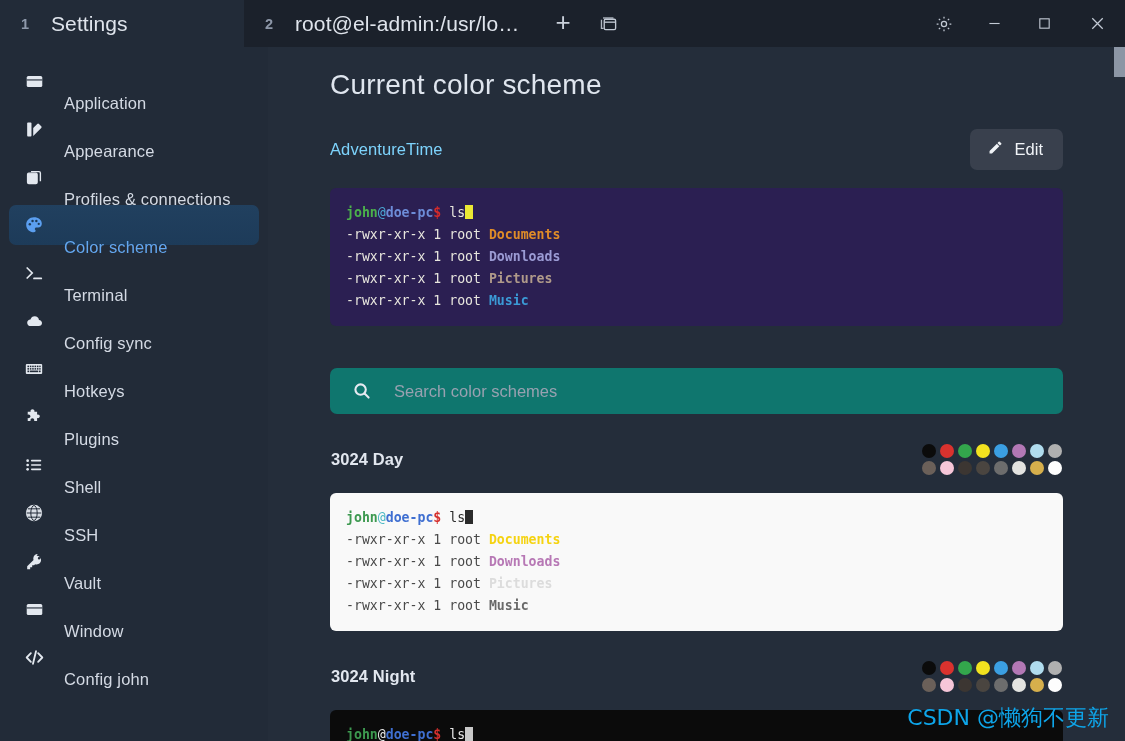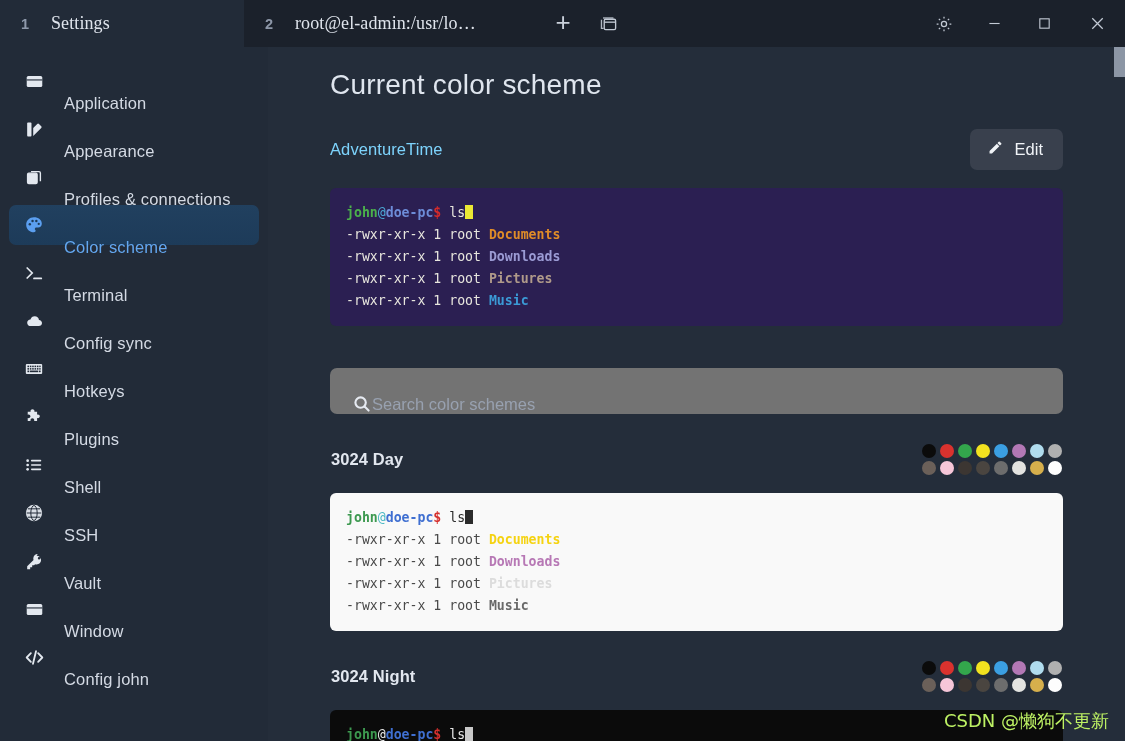--- a/index.html
+++ b/index.html
@@ -43,25 +43,24 @@
     user-select: none;
   }
   .tab .tab-index {
     font-size: 14.5px;
     color: #7b8597;
     font-weight: 600;
     min-width: 10px;
     text-align: center;
   }
   .tab .tab-title {
-    font-size: 18px;
+    font-size: 21px;
     color: #dfe4ec;
     white-space: nowrap;
     letter-spacing: .1px;
-    font-family: Liberation Serif, serif;
   }
   #tab-settings {
     width: 244px;
     background: #222b38;
   }
   #tab-settings .tab-index { color: #8e99ab; }
   #tab-terminal {
     width: 296px;
     background: #1b212b;
   }
@@ -185,24 +184,25 @@
   .cursor {
     display: inline-block;
     width: 8px; height: 14px;
     vertical-align: -2px;
   }
 
   
   #search-box {
     margin-top: 42px;
     height: 46px;
-    background: #737373;
+    background: #0f766e;
     border-radius: 7px;
     display: flex;
-    align-items: flex-end;
+    align-items: center;
+    gap: 22px;
     padding: 0 22px;
     cursor: text;
   }
   #search-icon { color: #e6eaf1; display: flex; align-items: center; }
   #search-input {
     flex: 1 1 auto;
     background: transparent;
     border: none;
     outline: none;
     color: #dfe4ec;
@@ -226,22 +226,22 @@
     grid-auto-rows: 14px;
     gap: 3px 4px;
   }
   .swatch { width: 14px; height: 14px; border-radius: 50%; }
 
   
   #watermark {
     position: absolute;
     right: 16px;
     bottom: 8px;
-    font-size: 18px;
-    color: #bef264;
+    font-size: 22px;
+    color: #0ea5e9;
     font-family: "DejaVu Sans", sans-serif;
     z-index: 20;
     pointer-events: none;
     white-space: nowrap;
   }
 
   
   #main-scrollbar {
     position: absolute;
     top: 0; right: 0;

